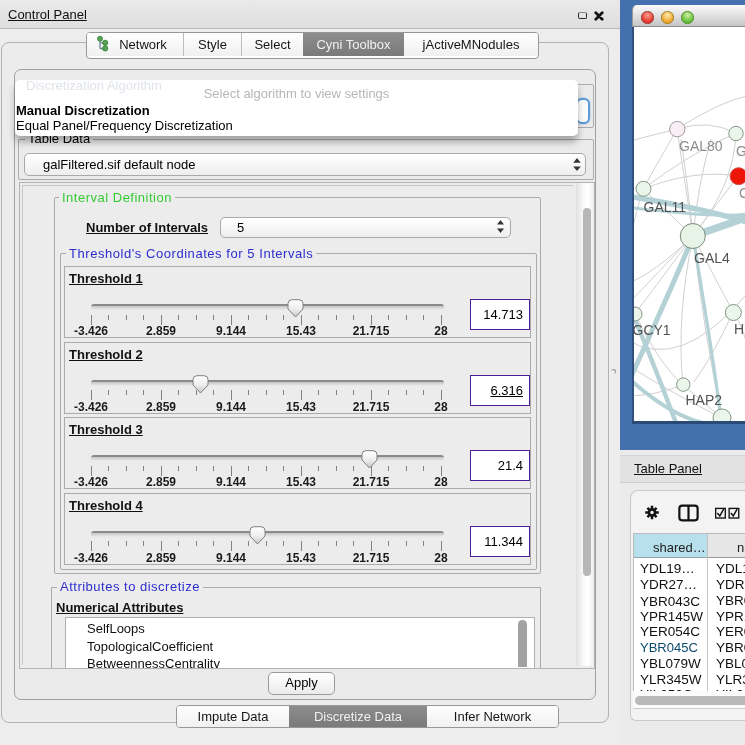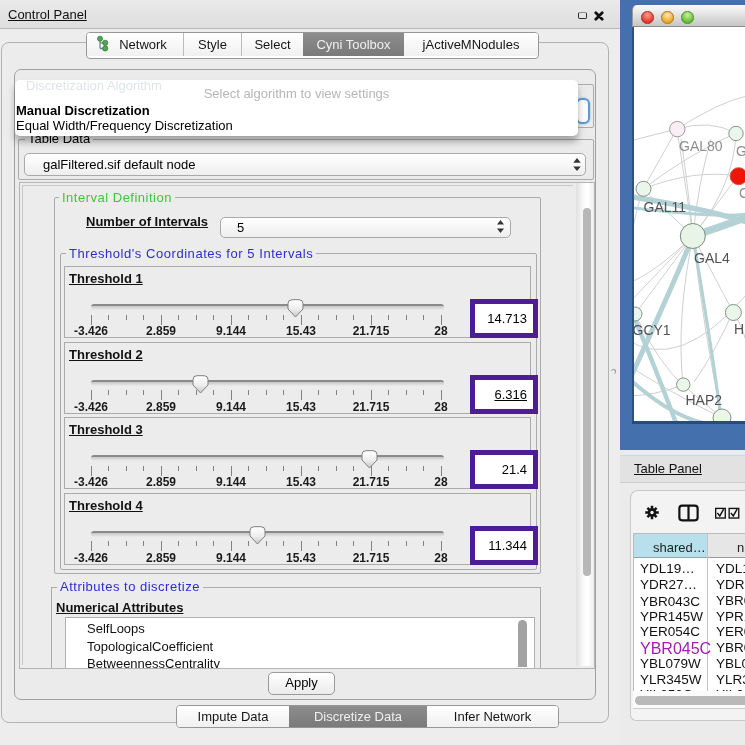--- a/index.html
+++ b/index.html
@@ -5,21 +5,21 @@
 body{width:745px;height:745px;position:relative;overflow:hidden;
  font-family:"Liberation Sans",sans-serif;background:#e9e9e9;}
 .abs{position:absolute;}
 .t13{font-size:13px;color:#111;text-decoration:underline;}
 .bold{font-weight:bold;}
 .grp{position:absolute;border:1px solid #ababab;border-radius:2px;}
 .gtitle{position:absolute;background:#ececec;padding:0 3px;font-size:13px;line-height:13px;}
 .panel{position:absolute;border:1px solid #ababab;background:#ececec;}
 .combo{position:absolute;background:#fff;border:1px solid #a9a9a9;border-radius:5px;
  font-size:13px;color:#000;}
-.vbox{position:absolute;width:52px;height:29px;background:#fff;border:5px solid #4c1d95;
+.vbox{position:absolute;width:52px;height:29px;background:#fff;border:1px solid #4c1d95;
  font-size:13px;text-align:right;line-height:29px;padding-right:6px;}
 .ticklbl{position:absolute;font-size:12px;font-weight:bold;color:#1a1a1a;transform:translateX(-50%);white-space:nowrap;}
 .seg{display:inline-block;height:23px;line-height:23px;font-size:13px;color:#151515;
  background:linear-gradient(180deg,#ffffff,#f0f0f0);text-align:center;vertical-align:top;}
 .segsel{background:linear-gradient(180deg,#8d8d8d,#7a7a7a);color:#f0f0f0;}
 </style></head>
 <body>
 
 <div class="abs" style="left:0;top:0;width:620px;height:745px;background:#ededed;"></div>
 <div class="abs" style="left:0;top:0;width:620px;height:28px;background:linear-gradient(180deg,#eaeaea,#dedede);border-bottom:1px solid #b9b9b9;"></div>
@@ -53,32 +53,32 @@
     <path d="M6,15 L10,10 L2,10 Z" fill="#333"></path>
 </svg>
 
 <div class="grp" style="left:18px;top:84px;width:574px;height:42px;background:#ebebeb;"></div>
 <div class="abs" style="left:576px;top:98px;width:10px;height:22px;border:2.5px solid #5e9ad4;border-radius:6px;background:#fdfdfd;box-shadow:0 0 2px #7fb0dd;"></div>
 
 <div class="abs" style="left:15px;top:80px;width:563px;height:56px;background:#fff;border-radius:5px;box-shadow:0 6px 7px rgba(0,0,0,0.3);"></div>
 <div class="abs" style="left:26px;top:78px;font-size:13px;color:#dfe4ea;">Discretization Algorithm</div>
 <div class="abs" style="left:15px;top:86px;width:563px;text-align:center;font-size:13px;color:#b6b6b6;">Select algorithm to view settings</div>
 <div class="abs bold" style="left:16px;top:103px;font-size:13px;color:#000;">Manual Discretization</div>
-<div class="abs" style="left:16px;top:117.5px;font-size:13px;color:#000;">Equal Width/Frequency Discretization</div>
+<div class="abs" style="left:16px;top:117.5px;font-size:13px;color:#000;">Equal Panel/Frequency Discretization</div>
 
 <div class="abs" style="left:19px;top:182px;width:574px;height:485px;border:1px solid #b4b4b4;background:#ececec;"></div>
 <div class="abs" style="left:576px;top:183px;width:17px;height:483px;background:linear-gradient(90deg,#e0e0e0,#fafafa 45%,#ffffff 70%,#f0f0f0);"></div>
 <div class="abs" style="left:582.5px;top:208px;width:8.5px;height:368px;background:#b7b7b7;border-radius:4.5px;"></div>
 
 <div class="abs" style="left:22px;top:185px;width:1px;height:480px;background:#c8c8c8;"></div>
 <div class="abs" style="left:22px;top:185px;width:551px;height:1px;background:#c8c8c8;"></div>
 
 <div class="grp" style="left:54px;top:197px;width:485px;height:375px;"></div>
 <div class="gtitle" style="left:59px;top:191px;color:#35cb35;letter-spacing:0.5px;">Interval Definition</div>
-<div class="abs bold t13" style="left:86px;top:214px;">Number of Intervals</div>
+<div class="abs bold t13" style="left:86px;top:220px;">Number of Intervals</div>
 <div class="combo" style="left:220px;top:217px;width:289px;height:19px;background:linear-gradient(180deg,#ffffff,#eeeeee);">
  <span style="position:absolute;left:16px;top:2px;">5</span>
 </div>
 <svg class="abs" style="left:495px;top:219px;" width="11" height="15" viewBox="0 0 11 15">
  <path d="M5.5,1 L9,5.5 L2,5.5 Z" fill="#333"></path>
     <path d="M5.5,14 L9,9.5 L2,9.5 Z" fill="#333"></path>
 </svg>
 
 <div class="grp" style="left:60px;top:253px;width:475px;height:315px;"></div>
 <div class="gtitle" style="left:66px;top:247px;color:#2d2dd0;letter-spacing:0.55px;">Threshold's Coordinates for 5 Intervals</div>
@@ -297,21 +297,21 @@
 <div class="abs" style="left:640px;top:561.3px;font-size:13.5px;color:#111;">YDL19…</div>
 <div class="abs" style="left:716px;top:561.3px;font-size:13.5px;color:#111;">YDL1</div>
 <div class="abs" style="left:640px;top:577.0px;font-size:13.5px;color:#111;">YDR27…</div>
 <div class="abs" style="left:716px;top:577.0px;font-size:13.5px;color:#111;">YDR2</div>
 <div class="abs" style="left:640px;top:577px;font-size:13.5px;color:#111;margin-top:17px;">YBR043C</div>
 <div class="abs" style="left:716px;top:592.8px;font-size:13.5px;color:#111;">YBR0</div>
 <div class="abs" style="left:640px;top:608.5px;font-size:13.5px;color:#111;">YPR145W</div>
 <div class="abs" style="left:716px;top:608.5px;font-size:13.5px;color:#111;">YPR1</div>
 <div class="abs" style="left:640px;top:624.3px;font-size:13.5px;color:#111;">YER054C</div>
 <div class="abs" style="left:716px;top:624.3px;font-size:13.5px;color:#111;">YER0</div>
-<div class="abs" style="left:640px;top:640.0px;font-size:16px;color:#a21caf;text-align:right;">YBR045C</div>
+<div class="abs" style="left:640px;top:640.0px;font-size:13px;color:#0c4a6e;text-align:right;">YBR045C</div>
 <div class="abs" style="left:716px;top:640.0px;font-size:13.5px;color:#111;">YBR0</div>
 <div class="abs" style="left:640px;top:655.8px;font-size:13.5px;color:#111;">YBL079W</div>
 <div class="abs" style="left:716px;top:655.8px;font-size:13.5px;color:#111;">YBL0</div>
 <div class="abs" style="left:640px;top:671.5px;font-size:13.5px;color:#111;">YLR345W</div>
 <div class="abs" style="left:716px;top:671.5px;font-size:13.5px;color:#111;">YLR3</div>
 <div class="abs" style="left:640px;top:687.3px;font-size:13.5px;color:#111;">YIL052C</div>
 <div class="abs" style="left:716px;top:687.3px;font-size:13.5px;color:#111;">YIL0</div>
 <div class="abs" style="left:633px;top:691px;width:112px;height:17px;background:#fbfbfb;"></div>
 <div class="abs" style="left:635px;top:695.5px;width:110px;height:9.5px;background:#b9b9b9;border-radius:5px 0 0 5px;"></div>
 <div class="abs" style="left:611px;top:369px;width:4px;height:4px;border:1px solid #9a9a9a;border-radius:50%;border-left:none;border-bottom:none;"></div>

